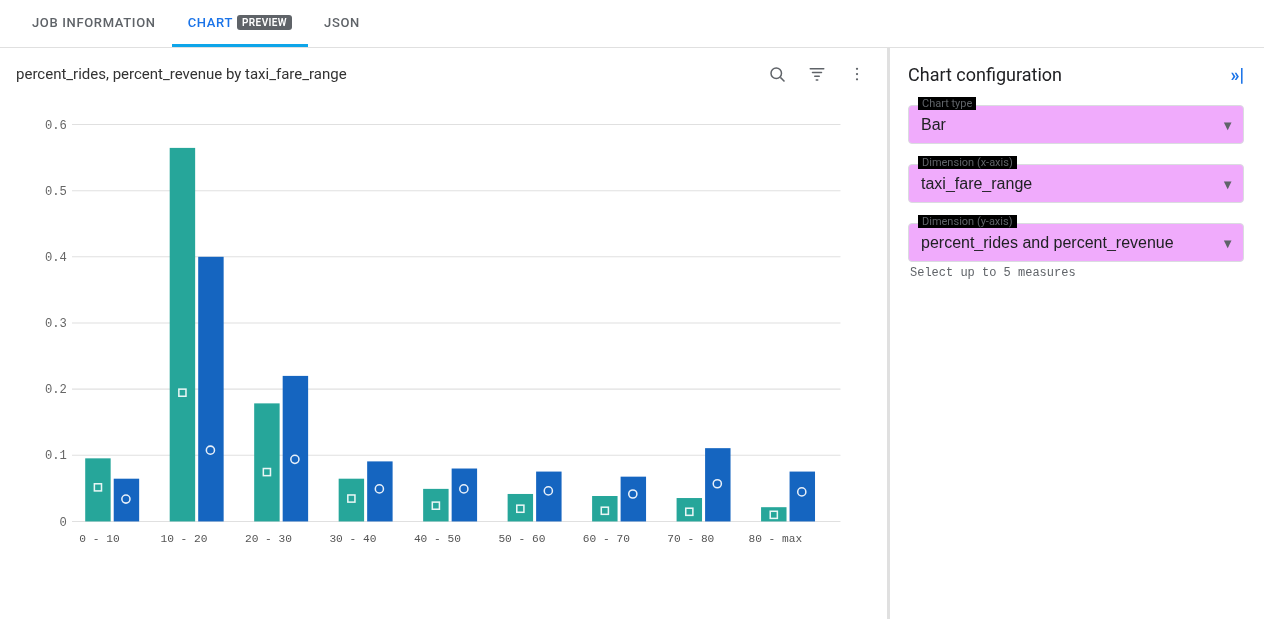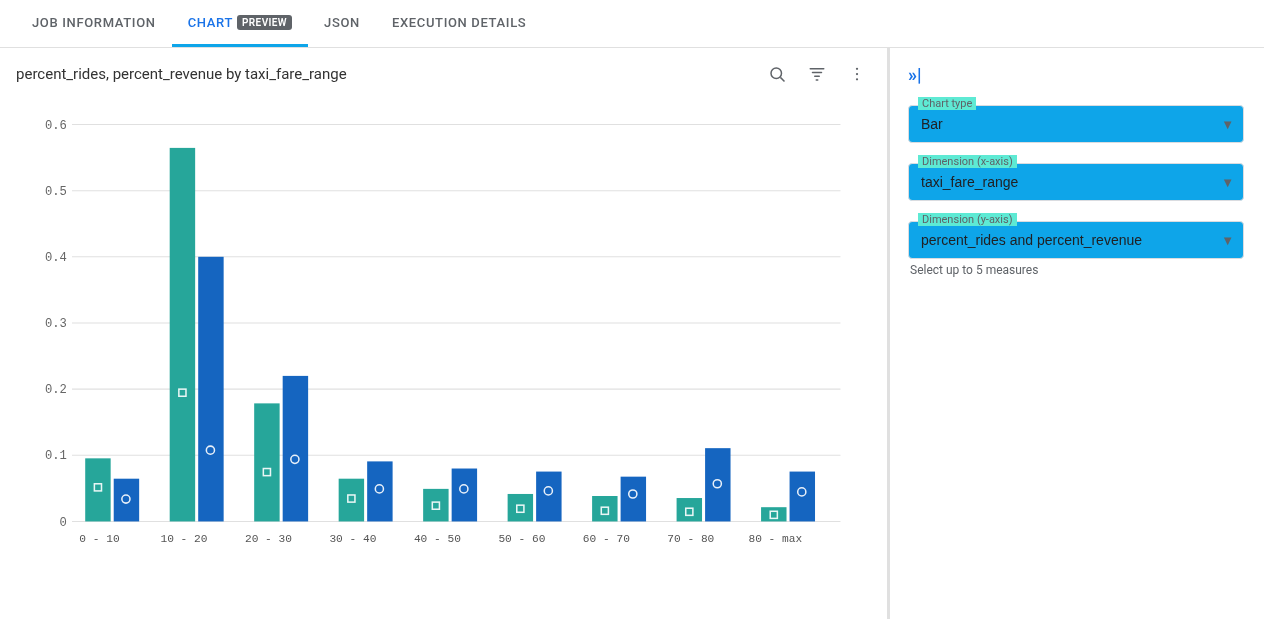--- a/index.html
+++ b/index.html
@@ -118,53 +118,54 @@
     .config-field {
       margin-bottom: 20px;
       position: relative;
     }
     .field-label {
       font-size: 11px;
       color: #5f6368;
       position: absolute;
       top: -8px;
       left: 10px;
-      background: #5eead4;
+      background: #000000;
       padding: 0 4px;
       z-index: 1;
     }
     .field-select {
       width: 100%;
       border: 1px solid #dadce0;
       border-radius: 4px;
       padding: 10px 36px 10px 12px;
-      font-size: 14px;
+      font-size: 16px;
       color: #202124;
       appearance: none;
-      background: #0ea5e9;
+      background: #f0abfc;
       cursor: pointer;
       outline: none;
     }
     .select-wrapper {
       position: relative;
     }
     .select-arrow {
       position: absolute;
       right: 10px;
       top: 50%;
       transform: translateY(-50%);
       pointer-events: none;
       color: #5f6368;
     }
 
     .hint-text {
       font-size: 12px;
       color: #5f6368;
       margin-top: 4px;
       padding-left: 2px;
+      font-family: Liberation Mono, monospace;
     }
 
     
     .config-divider {
       width: 4px;
       background: #e0e0e0;
       position: absolute;
       left: -2px;
       top: 0;
       bottom: 0;
@@ -176,23 +177,20 @@
 <div class="top-nav">
   <div class="nav-tab">
     <span>JOB INFORMATION</span>
   </div>
   <div class="nav-tab active-tab">
     <span>CHART</span>
     <span class="preview-badge">PREVIEW</span>
   </div>
   <div class="nav-tab">
     <span>JSON</span>
-  </div>
-  <div class="nav-tab">
-    <span>EXECUTION DETAILS</span>
   </div>
 </div>
 
 <div class="main-layout">
 
   <div class="chart-area">
     <div class="chart-header">
       <span class="chart-title">percent_rides, percent_revenue by taxi_fare_range</span>
       <div class="chart-header-icons">
         <div class="icon-btn">
@@ -299,20 +297,21 @@
         <rect x="741" y="400" width="7" height="7" fill="none" stroke="#fff" stroke-width="1.5" opacity="0.9"></rect>
         <circle cx="772" cy="381" r="4" fill="none" stroke="#fff" stroke-width="1.5" opacity="0.9"></circle>
         <text x="746" y="430" text-anchor="middle" font-size="11" fill="#555">80 - max</text>
       </svg>
     </div>
   </div>
 
   <div class="config-panel" style="position:relative;">
     <div class="config-divider"></div>
     <div class="config-header">
+      <span class="config-title">Chart configuration</span>
       <div class="collapse-btn" style="color:#1a73e8;font-size:18px;font-weight:bold;">»|</div>
     </div>
 
     <div class="config-field">
       <span class="field-label">Chart type</span>
       <div class="select-wrapper">
         <select class="field-select">
           <option>Bar</option>
           <option>Line</option>
           <option>Scatter</option>

